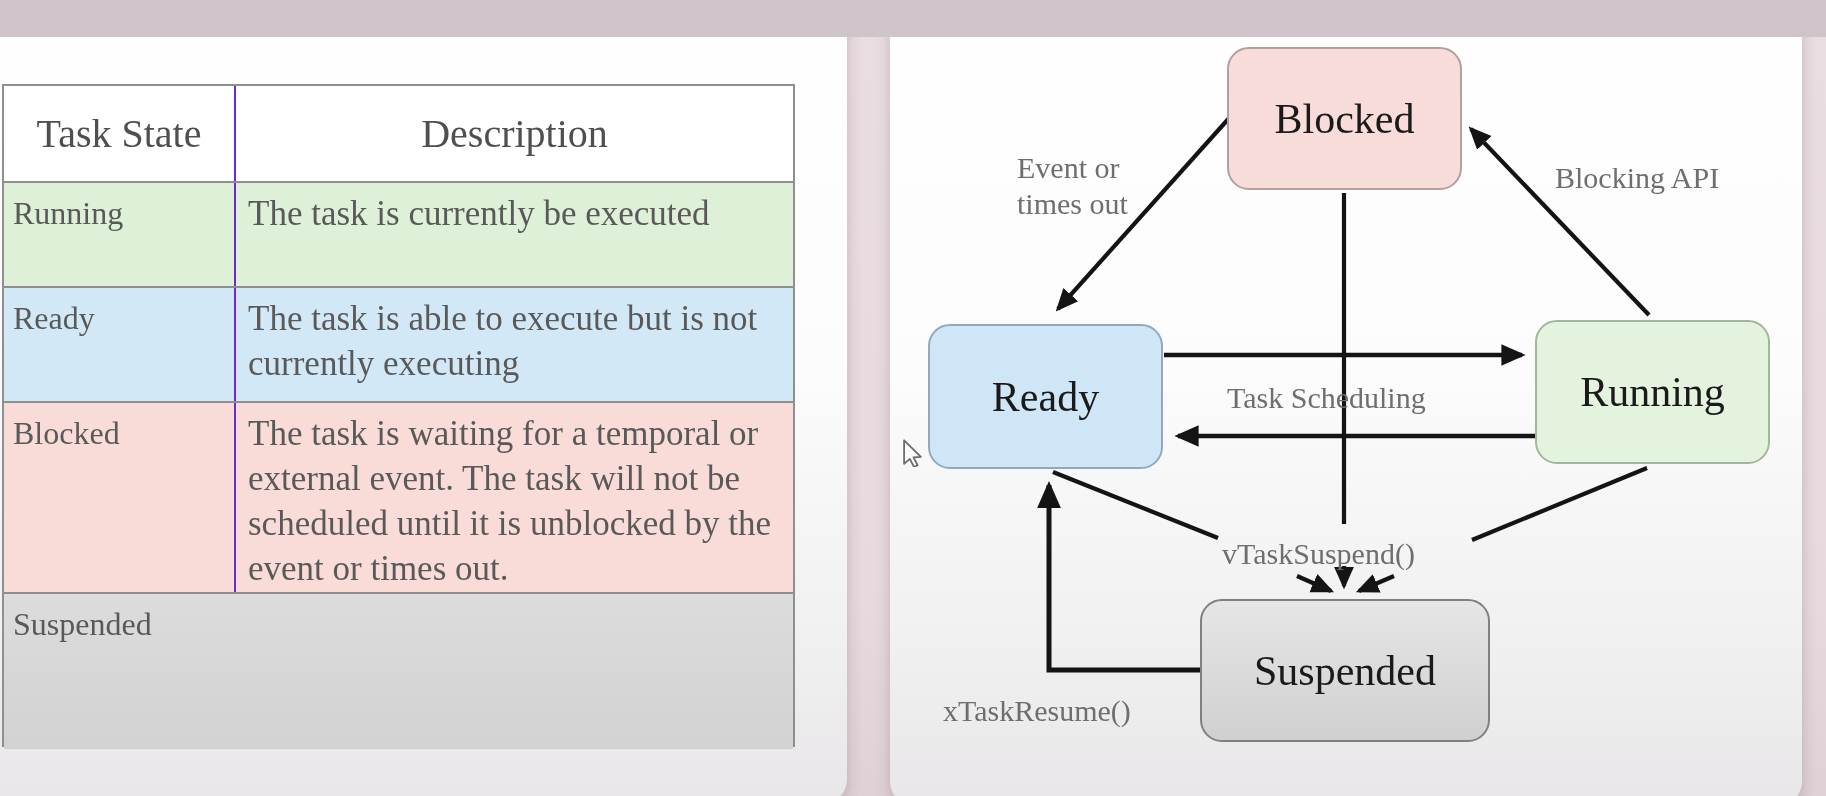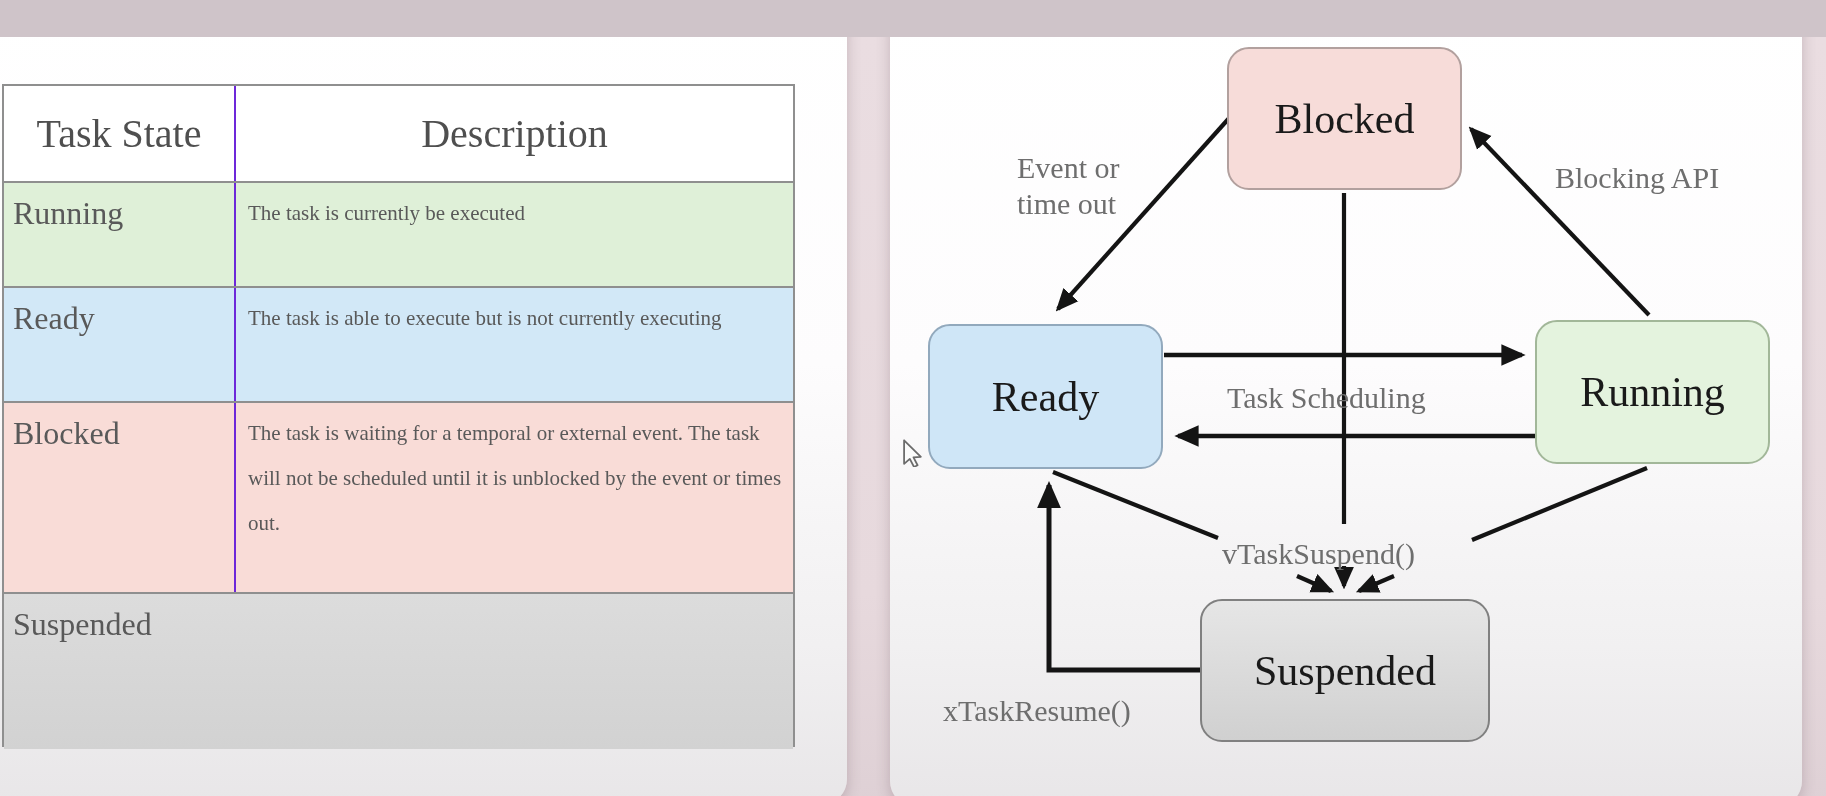--- a/index.html
+++ b/index.html
@@ -26,21 +26,21 @@
   .tstate-table{
     position:absolute;left:2px;top:47px;width:793px;height:663px;
     box-sizing:border-box;border:2px solid #8f8f8f;background:#fff;
   }
   .trow{display:flex;box-sizing:border-box;border-top:2px solid #8f8f8f;}
   .thead{display:flex;box-sizing:border-box;height:95px;background:#ffffff;}
   .col1{width:230px;box-sizing:border-box;flex:none;}
   .col2{flex:1;box-sizing:border-box;border-left:2px solid #6d28d9;}
   .th{display:flex;align-items:center;justify-content:center;
       font-size:40px;color:#4f4f4f;}
-  .td{padding:8px 10px 0 12px;font-size:21px;line-height:45px;color:#595959;}
+  .td{padding:8px 10px 0 12px;font-size:35px;line-height:45px;color:#595959;}
   .td.col1{padding-left:9px;font-size:32px;}
   .row-running{height:105px;background:#dff0d8;}
   .row-ready{height:115px;background:#d2e8f7;}
   .row-blocked{height:191px;background:#f9dcd7;}
   .row-suspended{height:157px;background:linear-gradient(180deg,#dcdcdc,#d2d2d2);}
   .desc{max-width:548px;display:block;}
 
   
   .edges{position:absolute;left:0;top:0;width:1826px;height:796px;pointer-events:none;}
   .node{
@@ -142,21 +142,21 @@
     <span>Ready</span>
   </div>
   <div class="node node-running">
     <span>Running</span>
   </div>
   <div class="node node-suspended">
     <span>Suspended</span>
   </div>
 
   <div class="edge-label lbl-event-or">Event or</div>
-  <div class="edge-label lbl-time-out">time out</div>
+  <div class="edge-label lbl-time-out">times out</div>
   <div class="edge-label lbl-blocking-api">Blocking API</div>
   <div class="edge-label lbl-task-scheduling">Task Scheduling</div>
   <div class="edge-label lbl-xtaskresume">xTaskResume()</div>
   <div class="edge-label lbl-vtasksuspend">vTaskSuspend()</div>
 
   <svg class="cursor" width="24" height="28" viewBox="0 0 16 22">
     <path d="M1,1 L1,19.5 L5.5,15.6 L8.8,22 L11.6,20.6 L8.4,14.4 L14.2,14 Z" fill="#fbfbfb" stroke="#6b6b6b" stroke-width="1.4" stroke-linejoin="round"></path>
   </svg>
 
 </div>

